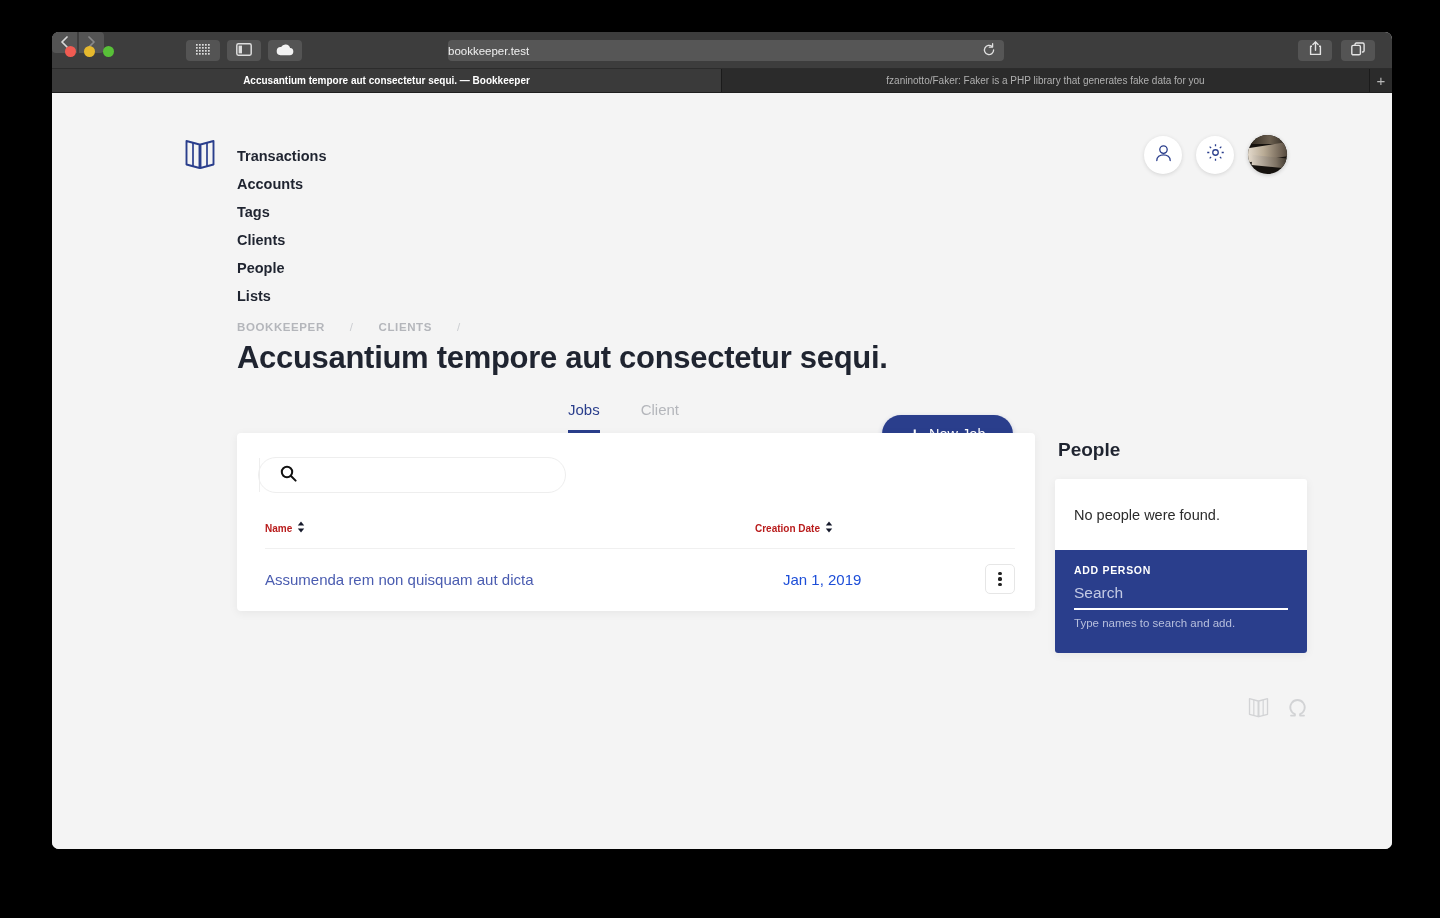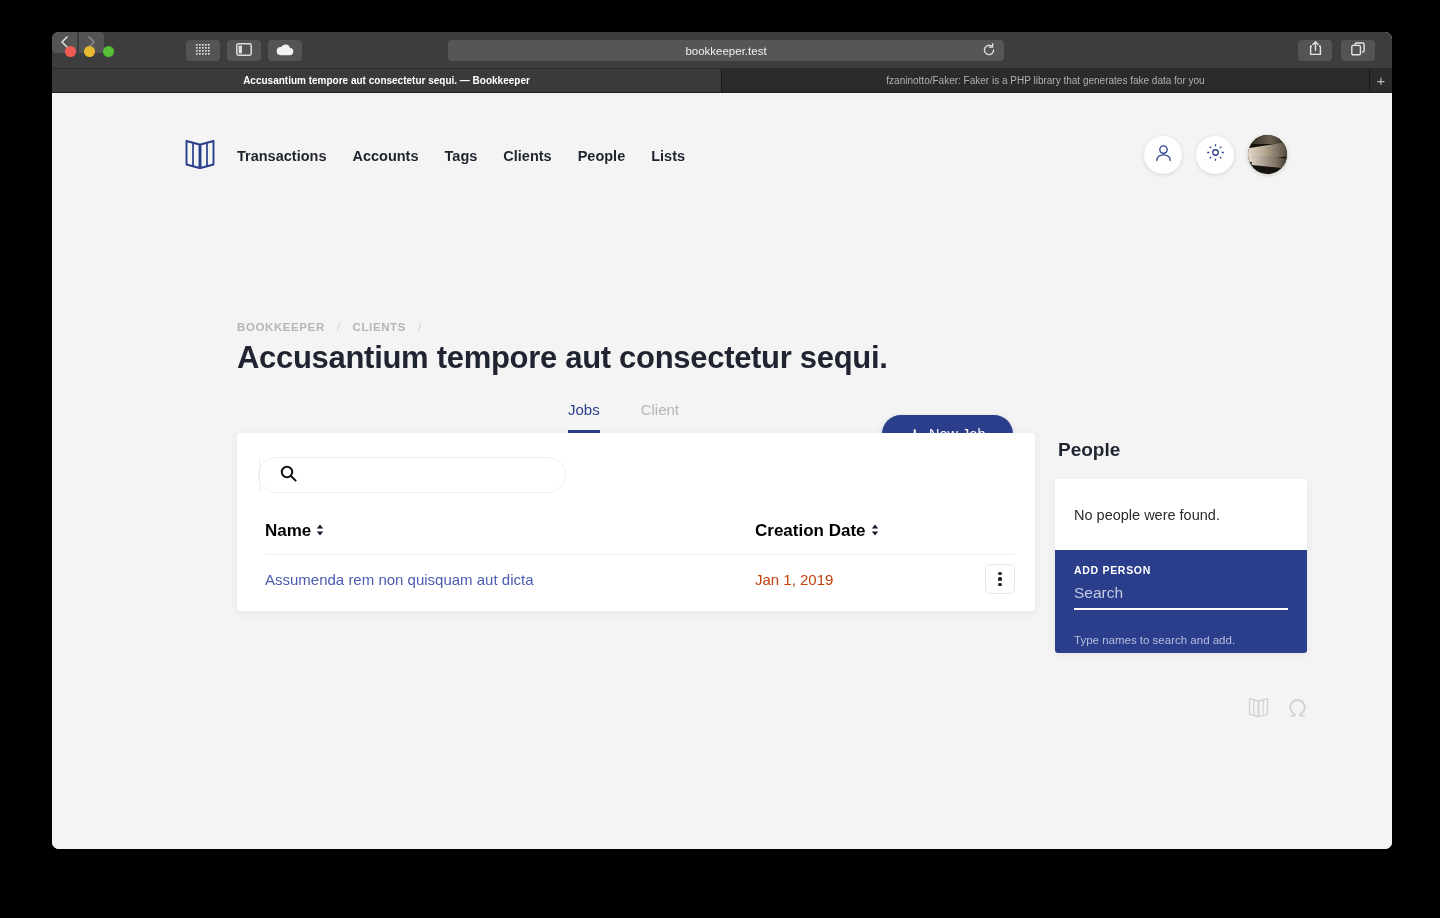--- a/index.html
+++ b/index.html
@@ -58,21 +58,21 @@
 
   .tb-grid { left: 134px; width: 34px; }
   .tb-sidebar { left: 175px; width: 34px; }
   .tb-cloud { left: 216px; width: 34px; }
 
   .addressbar {
     position: absolute; left: 396px; top: 8px;
     width: 556px; height: 21px;
     background: #565656;
     border-radius: 4px;
-    display: flex; align-items: center; justify-content: center;
+    display: flex; align-items: center; justify-content: flex-start;
     color: #f0f0f0; font-size: 11.5px;
   }
   .reload-icon { position: absolute; right: 8px; top: 3px; }
 
   .tb-share { right: 60px; width: 34px; }
   .tb-tabs  { right: 17px; width: 34px; }
 
   
   .tabstrip {
     position: relative;
@@ -102,22 +102,22 @@
     background: #f4f4f4;
   }
 
   
   .appnav {
     position: absolute; left: 0; top: 0; right: 0; height: 98px;
   }
   .logo { position: absolute; left: 133px; top: 44px; }
   .navlinks {
     position: absolute; left: 185px; top: 55px;
-    display: flex; gap: 26px;
-    font-size: 14.5px; font-weight: bold; color: #1f2430;
+    display: flex; gap: 12px;
+    font-size: 14.5px; font-weight: bold; color: #1f2430; flex-direction: column;
   }
   .navlinks span { cursor: pointer; }
 
   .nav-actions {
     position: absolute; right: 105px; top: 42px;
     display: flex; align-items: center; gap: 14px;
   }
   .circle-btn {
     width: 38px; height: 38px; border-radius: 50%;
     background: #ffffff;
@@ -143,21 +143,21 @@
   .avatar .ph3 {
     position: absolute; left: 0; top: 0; width: 44px; height: 9px;
     background: linear-gradient(90deg,#2b241c,#6b5f4f,#1a1511);
   }
 
   
   .breadcrumb {
     position: absolute; left: 185px; top: 228px;
     font-size: 11.5px; font-weight: bold; letter-spacing: .6px;
     color: #b4b6bb;
-    display: flex; gap: 12px;
+    display: flex; gap: 25px;
   }
   .breadcrumb .sep { color: #cbcdd1; font-weight: normal; }
   .page-title {
     position: absolute; left: 185px; top: 247px;
     font-size: 31px; font-weight: bold; color: #1f2430;
     letter-spacing: -.3px;
   }
 
   
   .tabs {
@@ -209,34 +209,34 @@
   .search-btn {
     width: 58px; height: 100%;
     border-left: 1px solid #eeeeee;
     display: flex; align-items: center; justify-content: center;
     cursor: pointer; background: transparent;
   }
 
   .thead {
     position: absolute; left: 28px; right: 20px; top: 88px;
     display: flex;
-    font-size: 17px; font-weight: bold; color: #000000;
+    font-size: 10px; font-weight: bold; color: #b91c1c;
     padding-bottom: 13px;
     border-bottom: 1px solid #f0f0f0;
   }
   .th-name { width: 490px; display: flex; align-items: center; gap: 5px; cursor: pointer;}
   .th-date { flex: 1; display: flex; align-items: center; gap: 5px; cursor: pointer;}
 
   .trow {
     position: absolute; left: 28px; right: 20px; top: 122px;
     display: flex; align-items: center; height: 48px;
     font-size: 15px;
   }
   .td-name { width: 490px; color: #4a5cb0; cursor: pointer; }
-  .td-date { flex: 1; color: #c2410c; }
+  .td-date { flex: 1; color: #1d4ed8; margin-left: 28px; }
   .td-act { width: 40px; display: flex; justify-content: flex-end; }
   .dots-btn {
     width: 30px; height: 30px;
     border: 1px solid #e6e6e6; border-radius: 5px;
     background: #ffffff;
     display: flex; flex-direction: column; align-items: center; justify-content: center;
     gap: 2.5px; cursor: pointer;
   }
   .dots-btn i { width: 3.2px; height: 3.2px; border-radius: 50%; background: #222; display: block;}
 
@@ -265,21 +265,21 @@
   }
   .ap-input {
     display: block; width: 100%; margin-top: 8px;
     background: transparent; border: none;
     border-bottom: 2px solid #ffffff;
     outline: none; padding-bottom: 6px;
     font-size: 15.5px; color: #5eead4;
     font-family: "Liberation Sans", sans-serif;
   }
   .ap-input::placeholder { color: #c3cae4; }
-  .ap-hint { margin-top: 24px; font-size: 11.5px; color: #b7bfdd; }
+  .ap-hint { margin-top: 7px; font-size: 11.5px; color: #b7bfdd; }
 
   
   .footer-icons {
     position: absolute; left: 1196px; top: 603px;
     display: flex; gap: 18px; align-items: center;
     color: #d5d6d8;
   }
 </style>
 </head>
 <body>

